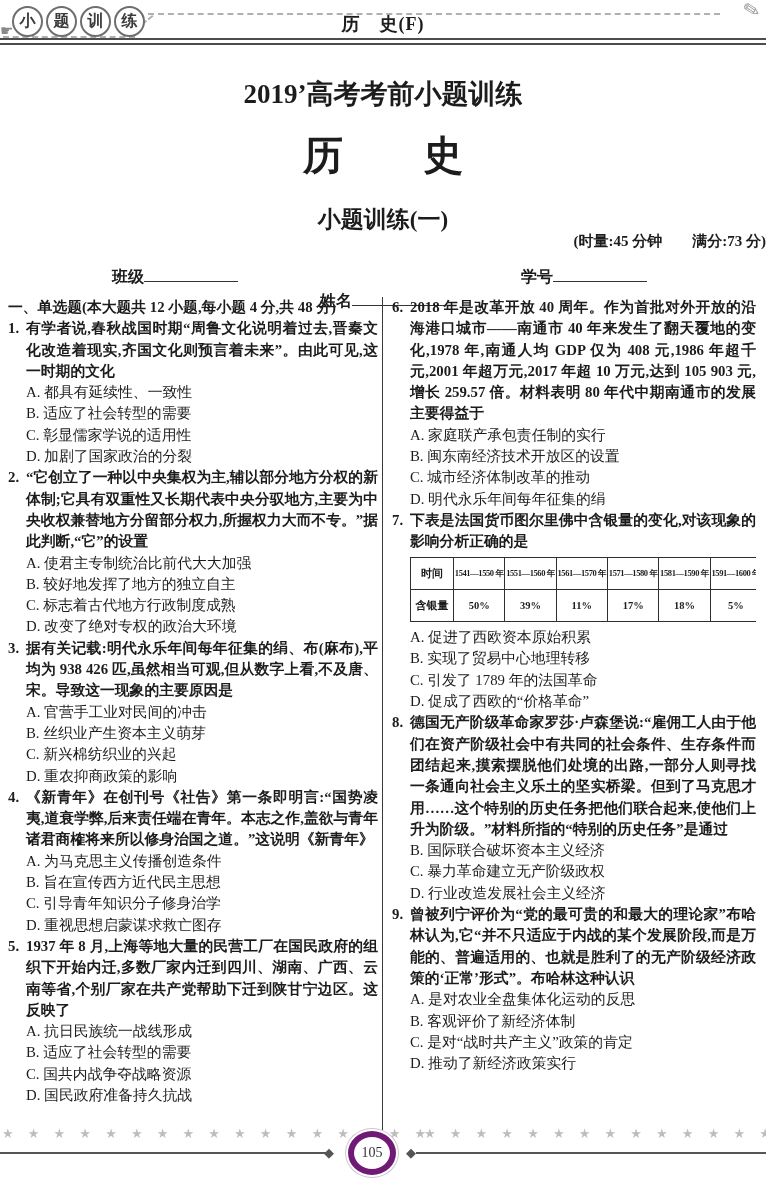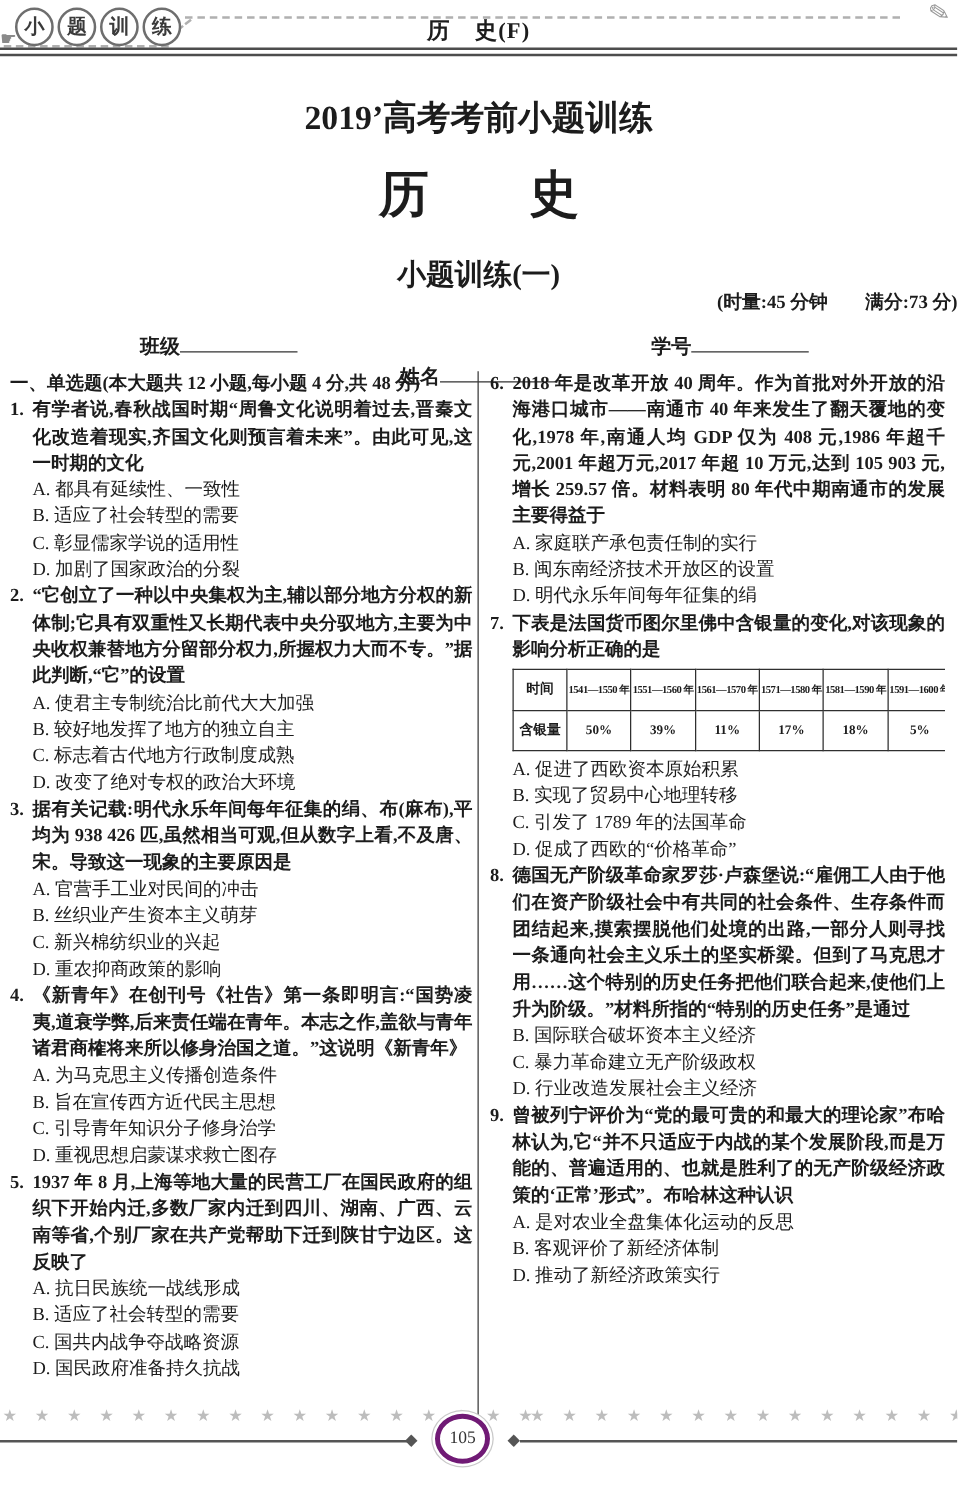--- a/index.html
+++ b/index.html
@@ -51,21 +51,21 @@
   .stars{position:absolute;color:#bdbdbd;font-size:13px;letter-spacing:5px;white-space:nowrap;
         font-family:"DejaVu Sans",sans-serif;}
   .stars-left{top:1126px;left:2px;}
   .stars-right{top:1126px;left:424px;}
   .foot-line{position:absolute;top:1152px;border-top:2px solid #555;}
   .foot-line-left{left:0;width:330px;}
   .foot-line-right{left:416px;width:350px;}
   .diamond{position:absolute;top:1145px;color:#555;font-size:13px;font-family:"DejaVu Sans",sans-serif;}
   .diamond-left{left:324px;}
   .diamond-right{left:406px;}
-  .pagenum{position:absolute;top:1131px;left:348px;width:36px;height:32px;border:4px solid #701a75;
+  .pagenum{position:absolute;top:1131px;left:348px;width:36px;height:32px;border:6px solid #701a75;
         border-radius:50%;box-shadow:0 0 0 2px #fff,0 0 0 3px #c9c9c9;
         text-align:center;line-height:32px;font-size:14px;color:#333;background:#fff;}
 </style>
 </head>
 <body>
 
 <div class="page">
 
   <span class="hand-icon">☛</span>
   <div class="logo">
@@ -149,20 +149,21 @@
       </div>
     </div>
 
     <div class="col col-right">
 
       <div class="q">
         <span class="qnum">6.</span>
         <span class="stem">2018 年是改革开放 40 周年。作为首批对外开放的沿海港口城市——南通市 40 年来发生了翻天覆地的变化,1978 年,南通人均 GDP 仅为 408 元,1986 年超千元,2001 年超万元,2017 年超 10 万元,达到 105 903 元,增长 259.57 倍。材料表明 80 年代中期南通市的发展主要得益于</span>
         <div class="opt">A. 家庭联产承包责任制的实行</div>
         <div class="opt">B. 闽东南经济技术开放区的设置</div>
+        <div class="opt">C. 城市经济体制改革的推动</div>
         <div class="opt">D. 明代永乐年间每年征集的绢</div>
       </div>
 
       <div class="q">
         <span class="qnum">7.</span>
         <span class="stem">下表是法国货币图尔里佛中含银量的变化,对该现象的影响分析正确的是</span>
         <table class="ptable">
           <tbody>
               <tr>
             <td class="rowlab">时间</td>
@@ -196,20 +197,21 @@
         <div class="opt">B. 国际联合破坏资本主义经济</div>
         <div class="opt">C. 暴力革命建立无产阶级政权</div>
         <div class="opt">D. 行业改造发展社会主义经济</div>
       </div>
 
       <div class="q">
         <span class="qnum">9.</span>
         <span class="stem">曾被列宁评价为“党的最可贵的和最大的理论家”布哈林认为,它“并不只适应于内战的某个发展阶段,而是万能的、普遍适用的、也就是胜利了的无产阶级经济政策的‘正常’形式”。布哈林这种认识</span>
         <div class="opt">A. 是对农业全盘集体化运动的反思</div>
         <div class="opt">B. 客观评价了新经济体制</div>
+        <div class="opt">C. 是对“战时共产主义”政策的肯定</div>
         <div class="opt">D. 推动了新经济政策实行</div>
       </div>
     </div>
   </div>
 
   <div class="stars stars-left">★ ★ ★ ★ ★ ★ ★ ★ ★ ★ ★ ★ ★ ★ ★ ★ ★</div>
   <div class="stars stars-right">★ ★ ★ ★ ★ ★ ★ ★ ★ ★ ★ ★ ★ ★ ★ ★ ★</div>
   <div class="foot-line foot-line-left"></div>
   <div class="foot-line foot-line-right"></div>
   <span class="diamond diamond-left">◆</span>

